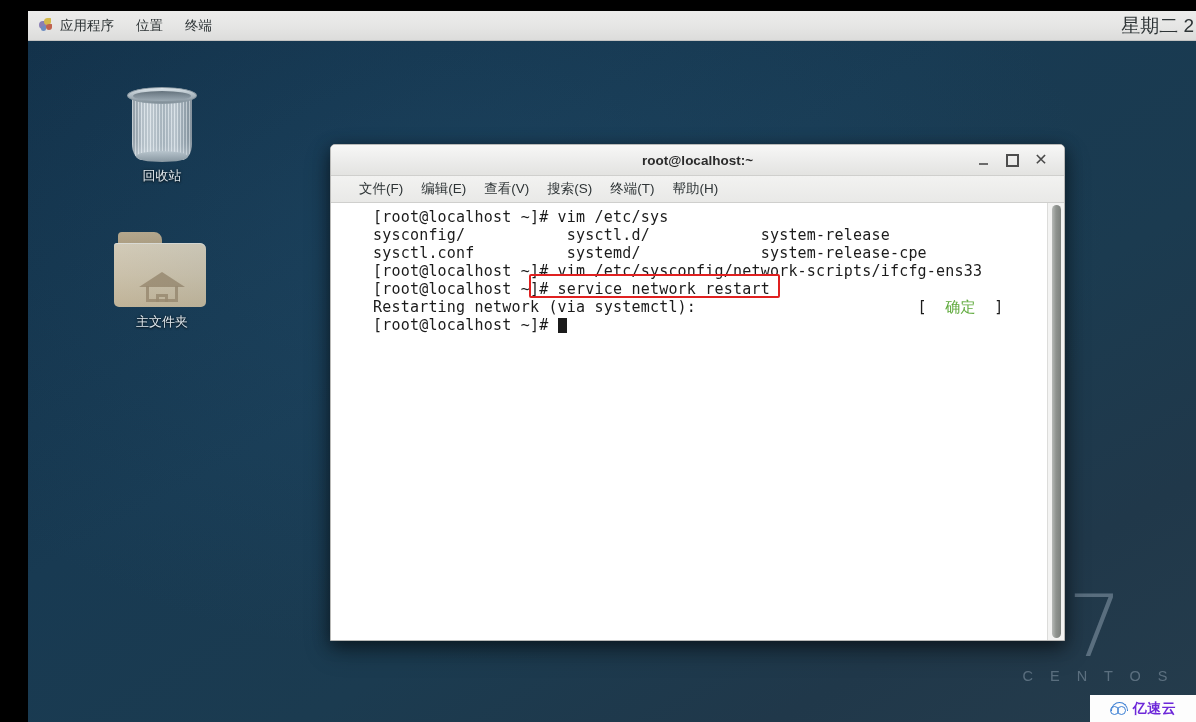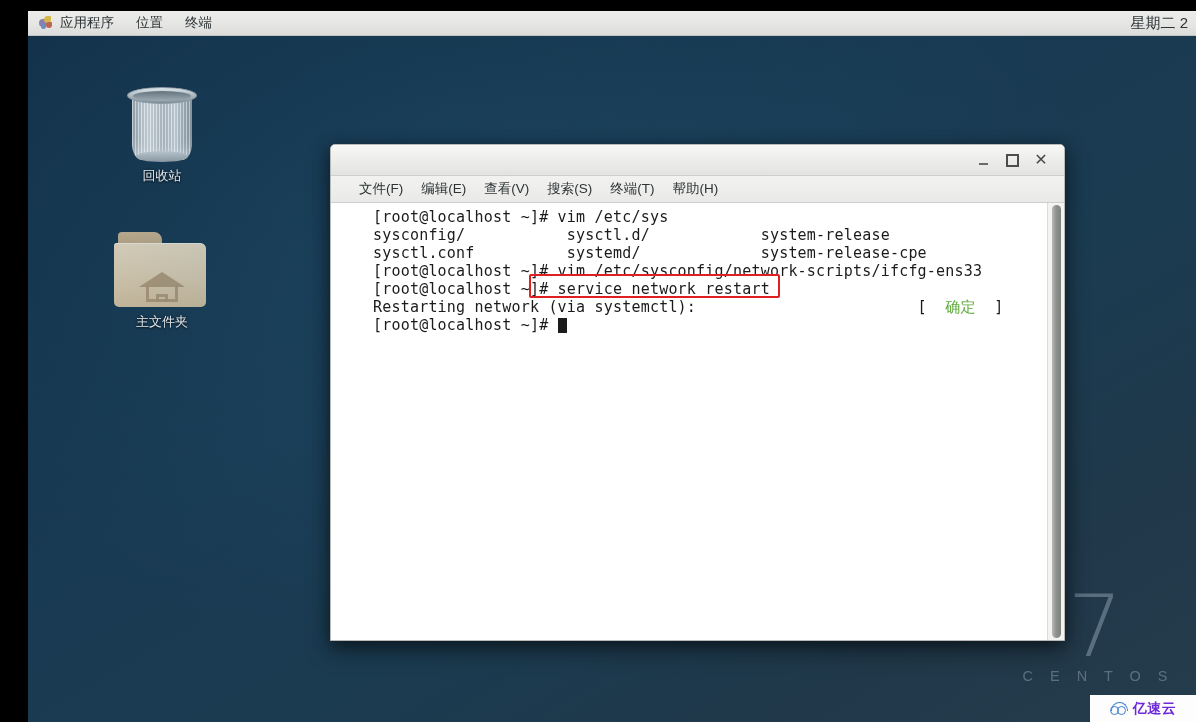--- a/index.html
+++ b/index.html
@@ -20,29 +20,29 @@
   #desktop::after{
     content:""; position:absolute; inset:0;
     background:radial-gradient(ellipse at 38% 30%, rgba(40,90,125,.30) 0%, rgba(16,40,60,0) 62%);
     pointer-events:none;
   }
   #blackleft{ position:absolute; left:0; top:36px; width:28px; height:686px; background:#000; }
   #blacktop{ position:absolute; left:0; top:0; width:1196px; height:11px; background:#000; }
 
   
   #panel{
-    position:absolute; left:28px; top:11px; width:1168px; height:25px;
+    position:absolute; left:28px; top:11px; width:1168px; height:30px;
     background:linear-gradient(180deg,#ececeb 0%,#e6e6e5 52%,#dcdcdb 100%);
     border-bottom:1px solid #c3c3c2;
     display:flex; align-items:center; z-index:40;
     font-size:13.5px; color:#2e3436;text-align:center;
   }
   .panel-item{ padding:0 11px; height:25px; display:flex; align-items:center; gap:6px; white-space:nowrap; }
   #panel-right{ margin-left:auto; padding-right:0px; display:flex; align-items:center; overflow:hidden; }
-  #clock{ font-size:15px; color:#2e3436; white-space:nowrap; padding-right:8px; }
+  #clock{ font-size:19px; color:#2e3436; white-space:nowrap; padding-right:2px; }
   .gnome-foot{ width:15px; height:15px; position:relative; flex:0 0 auto; }
   .gnome-foot i{ position:absolute; display:block; border-radius:50% 10% 50% 50%; }
   .gf1{ width:8px;height:8px; left:0; top:3px; background:#8a7fb5; }
   .gf2{ width:7px;height:7px; left:5px; top:0px; background:#d4b94a; border-radius:50% 50% 10% 50%; }
   .gf3{ width:6px;height:6px; left:7px; top:6px; background:#c0634f; border-radius:10% 50% 50% 50%; }
   .gf4{ width:5px;height:5px; left:2px; top:8px; background:#6d8cc0; }
 
   
   .dicon{ position:absolute; width:120px; text-align:center; cursor:default; }
   .dicon .lbl{
@@ -246,20 +246,21 @@
       <div class="c c1"></div>
       <div class="c c2"></div>
       <div class="cap"></div>
     </div>
     <div class="txt">亿速云</div>
   </div>
 
   <div id="term">
 
     <div id="titlebar">
+      <div id="wtitle">root@localhost:~</div>
       <div id="wbtns">
         <div class="wbtn min"></div>
         <div class="wbtn max"></div>
         <div class="wbtn cls">✕</div>
       </div>
     </div>
 
     <div id="menubar">
       <div class="mitem">文件(F)</div>
       <div class="mitem">编辑(E)</div>

